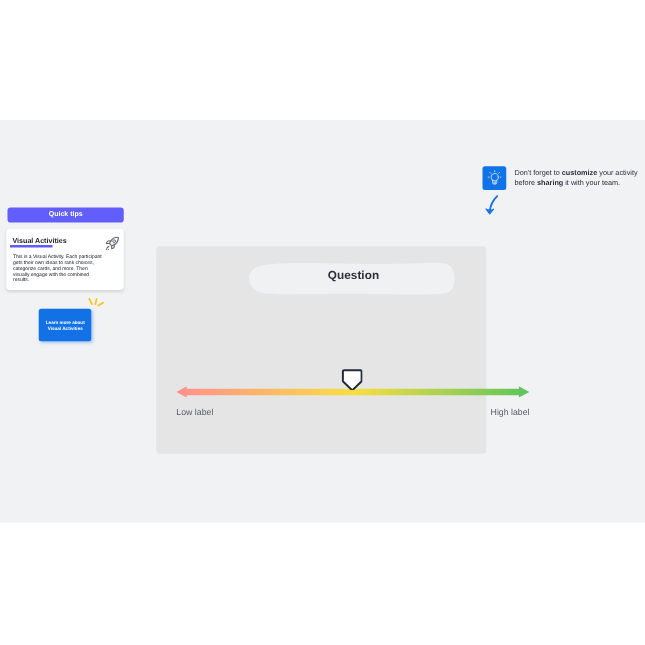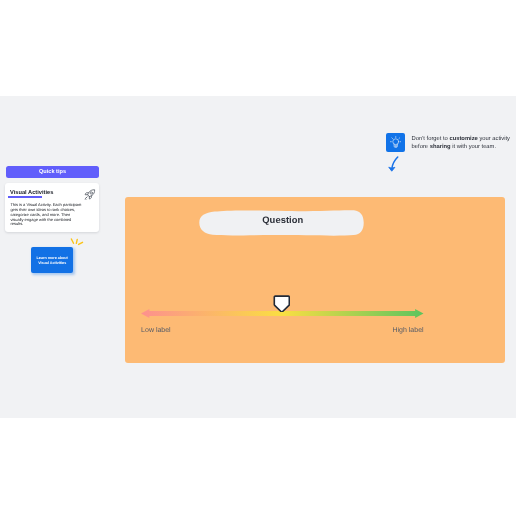--- a/index.html
+++ b/index.html
@@ -48,22 +48,22 @@
     background:#1271e5; border-radius:2px; color:#fff;
     font-size:3.7px; font-weight:bold; line-height:4.3px; text-align:center;
     display:flex; align-items:center; justify-content:center;
     padding-top:1.6px; box-sizing:border-box;
     box-shadow:1.2px 1.2px 2.6px rgba(18,113,229,.33);
   }
   .spark { position:absolute; left:69.8px; top:237.2px; width:14.5px; height:9.5px; }
 
   
   .card {
-    position:absolute; left:125px; top:196.5px; width:380px; height:166.5px;
-    background:#fdba74; border-radius:3px;text-decoration:underline;
+    position:absolute; left:125px; top:196.5px; width:264px; height:166.5px;
+    background:#e5e5e5; border-radius:3px;text-decoration:underline;
   }
   .q-pill {
     position:absolute; left:74.3px; top:12.0px; width:165px; height:27.2px;
   }
   .q-blob { position:absolute; left:0; top:0; }
   .q-text {
     position:absolute; left:0; top:0; width:165px; height:27.2px;
     display:flex; align-items:center; justify-content:center;
     padding-bottom:5.2px; padding-left:2px; box-sizing:border-box;
     font-size:9.4px; font-weight:bold; color:#2b2f38; letter-spacing:.05px;

